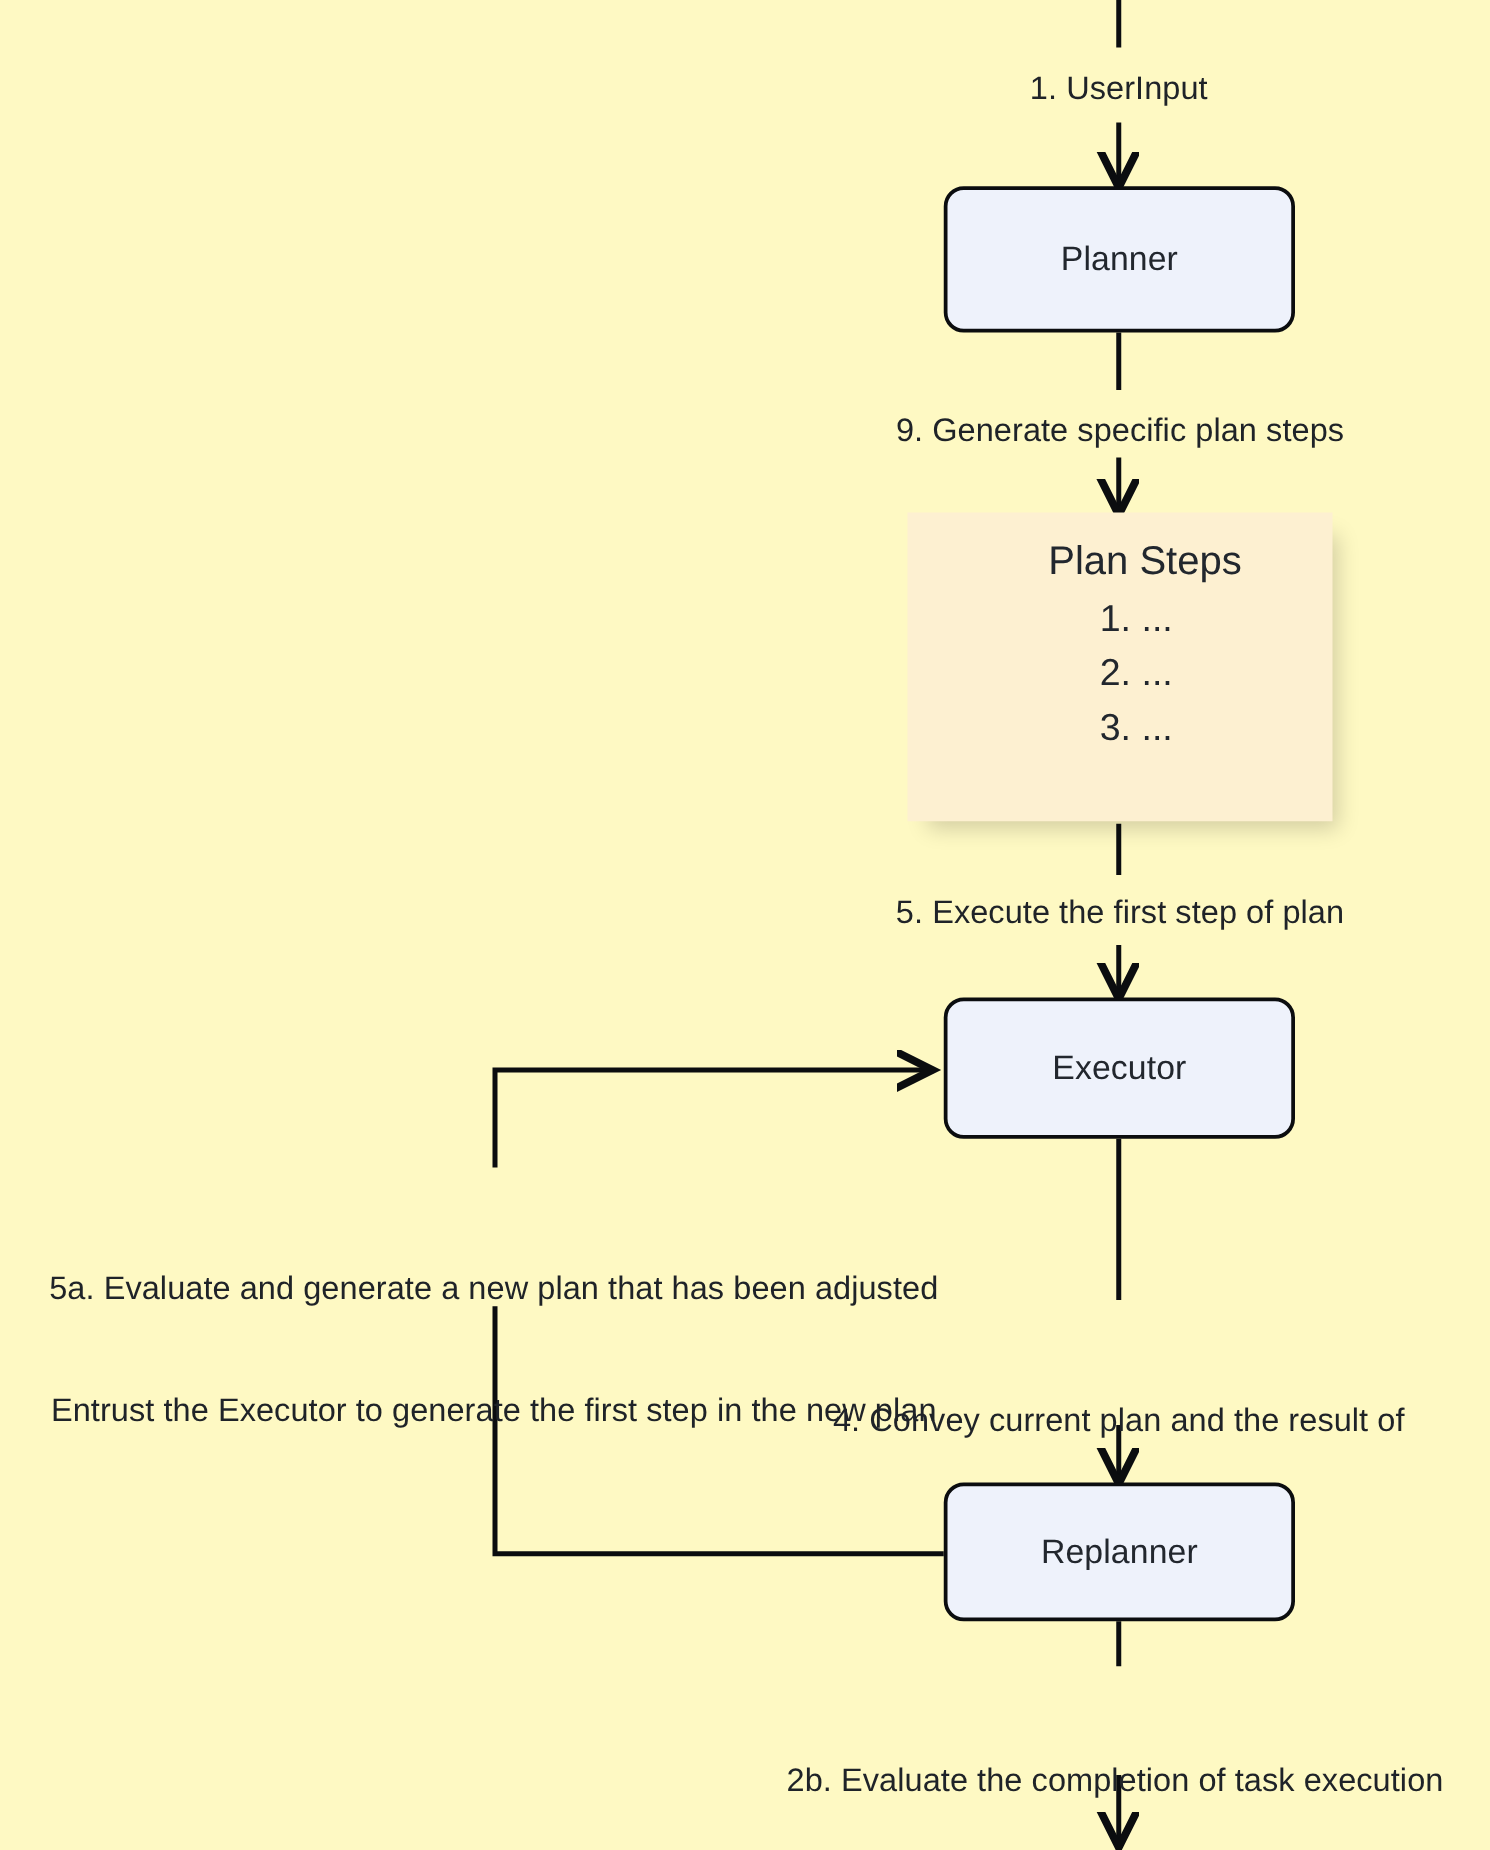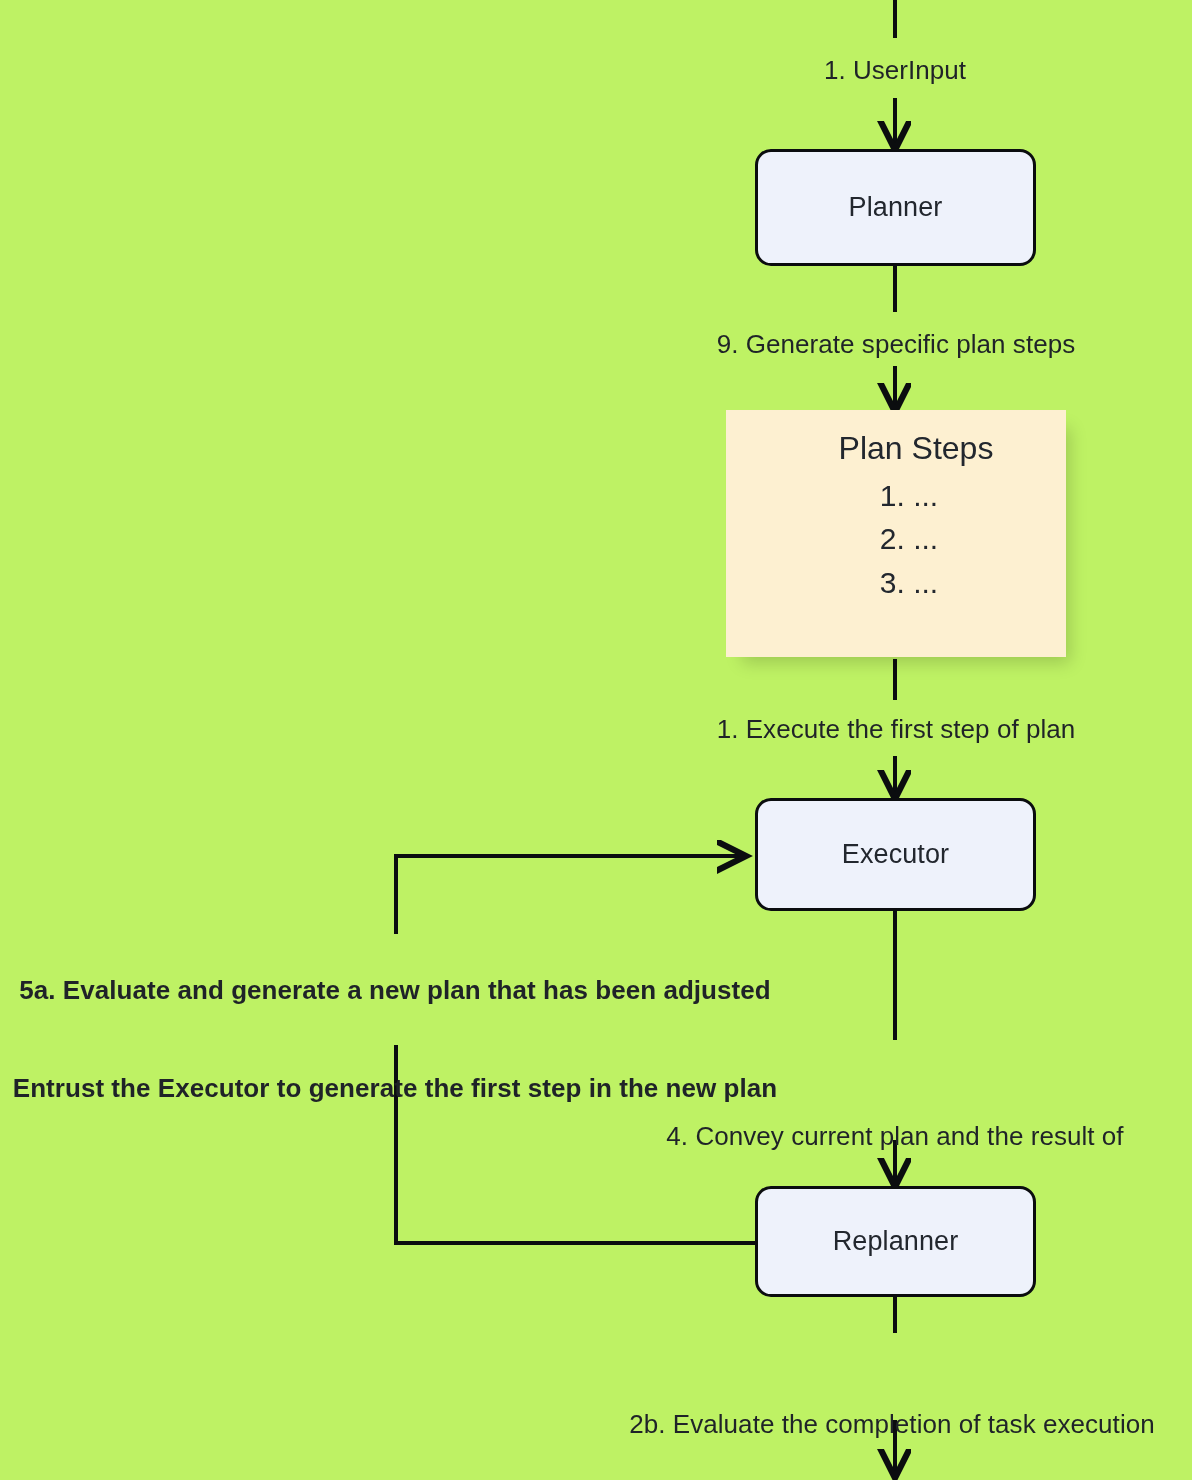--- a/index.html
+++ b/index.html
@@ -8,21 +8,21 @@
     background: #ffffff;
   }
   body {
     font-family: "Liberation Sans", "DejaVu Sans", sans-serif;
     color: #1f2328;
   }
   #canvas {
     position: relative;
     width: 1192px;
     height: 1480px;
-    background: #bef264;
+    background: #fef9c3;
     overflow: hidden;
   }
   
   #edges {
     position: absolute;
     left: 0;
     top: 0;
     width: 1192px;
     height: 1480px;
   }
@@ -106,28 +106,28 @@
     <path d="M 396 934 L 396 856 L 742 856" fill="none" stroke="#0b0d0f" stroke-width="4" stroke-linecap="butt" stroke-linejoin="miter" marker-end="url(#arrowhead-solid)"></path>
 
     <line x1="895" y1="1297" x2="895" y2="1333" stroke="#0b0d0f" stroke-width="4"></line>
     <line x1="895" y1="1420" x2="895" y2="1474" stroke="#0b0d0f" stroke-width="4" marker-end="url(#arrowhead-solid)"></line>
   </svg>
 
   <div class="edge-label center" style="left:695px; top:54px; width:400px;">1. UserInput</div>
 
   <div class="edge-label center" style="left:680px; top:328px; width:432px;">9. Generate specific plan steps</div>
 
-  <div class="edge-label center" style="left:678px; top:713px; width:436px;">1. Execute the first step of plan</div>
+  <div class="edge-label center" style="left:678px; top:713px; width:436px;">5. Execute the first step of plan</div>
 
   <div class="edge-label center" style="left:600px; top:1054px; width:590px;">
     <div>4. Convey current plan and the result of</div>
     <div>the first step run</div>
   </div>
 
-  <div class="edge-label center" style="left:0px; top:908px; width:790px;font-weight:bold;">
+  <div class="edge-label center" style="left:0px; top:948px; width:790px;">
     <div>5a. Evaluate and generate a new plan that has been adjusted</div>
     <div>Entrust the Executor to generate the first step in the new plan</div>
   </div>
 
   <div class="edge-label center" style="left:592px; top:1342px; width:600px;">
     <div>2b. Evaluate the completion of task execution</div>
     
   </div>
 
   <div class="node" style="left:755px; top:149px; width:281px; height:117px;">

